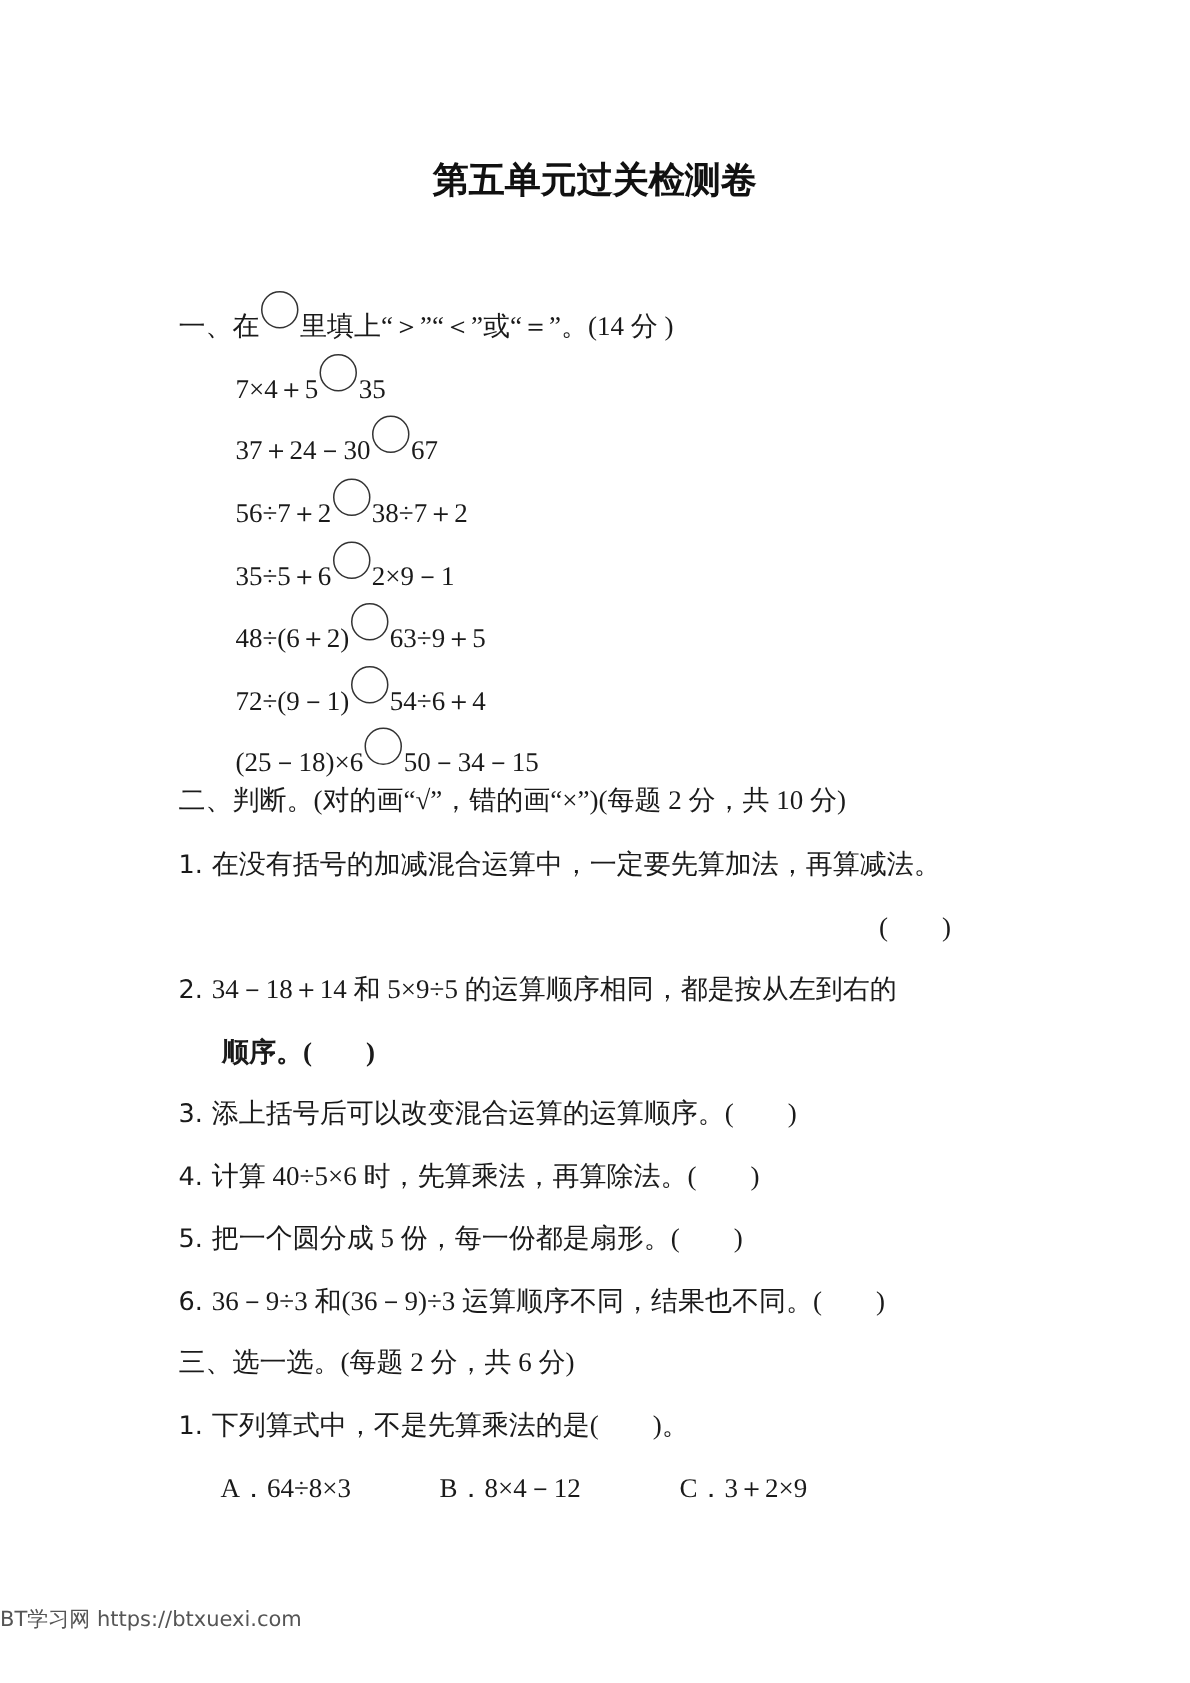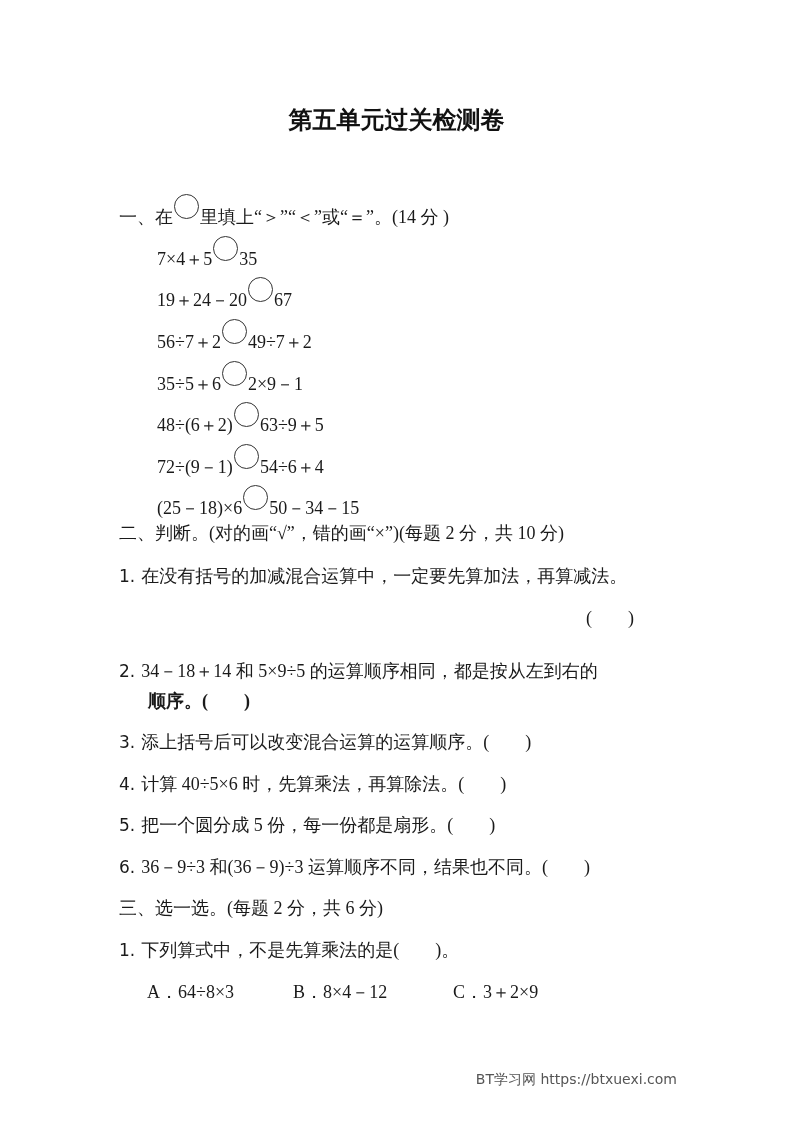--- a/index.html
+++ b/index.html
@@ -24,41 +24,41 @@
     .circle {
       display: inline-block; width: 25px; height: 25px; border: 1px solid #333;
       border-radius: 50%; vertical-align: 4px; margin: 0 1px; box-sizing: border-box;
       background: #fff;
     }
     .options { left: 147px; }
     .opt { display: inline-block; }
     .opt-a { width: 146px; }
     .opt-b { width: 160px; }
     .footer {
-      position: absolute; top: 1071px; left: 0; width: 677px; text-align: right;
+      position: absolute; top: 1071px; left: 0; width: 677px; text-align: left;
       font-family: "DejaVu Sans", "Liberation Sans", sans-serif; font-size: 14px; color: #555;
     }
   </style>
 </head>
 <body>
 
 <div class="page-title">第五单元过关检测卷</div>
 
 <div class="line sec" style="top:194px;">
   <span>一、在</span><span class="circle"></span><span>里填上“＞”“＜”或“＝”。(14 分 )</span>
 </div>
 
 <div class="line expr" style="top:236px;">
   <span>7×4＋5</span><span class="circle"></span><span>35</span>
 </div>
 <div class="line expr" style="top:277px;">
-  <span>19＋24－20</span><span class="circle"></span><span>67</span>
+  <span>37＋24－30</span><span class="circle"></span><span>67</span>
 </div>
 <div class="line expr" style="top:319px;">
-  <span>56÷7＋2</span><span class="circle"></span><span>49÷7＋2</span>
+  <span>56÷7＋2</span><span class="circle"></span><span>38÷7＋2</span>
 </div>
 <div class="line expr" style="top:361px;font-family:Liberation Serif, serif;">
   <span>35÷5＋6</span><span class="circle"></span><span>2×9－1</span>
 </div>
 <div class="line expr" style="top:402px;text-align:right;">
   <span>48÷(6＋2)</span><span class="circle"></span><span>63÷9＋5</span>
 </div>
 <div class="line expr" style="top:444px;">
   <span>72÷(9－1)</span><span class="circle"></span><span>54÷6＋4</span>
 </div>
@@ -66,21 +66,21 @@
   <span>(25－18)×6</span><span class="circle"></span><span>50－34－15</span>
 </div>
 
 <div class="line sec" style="top:522px;">二、判断。(对的画“√”，错的画“×”)(每题 2 分，共 10 分)</div>
 
 <div class="line q" style="top:565px;">
   <span class="num">1.</span><span>在没有括号的加减混合运算中，一定要先算加法，再算减法。</span>
 </div>
 <div class="line" style="top:607px; left:586px;">(　　)</div>
 
-<div class="line q" style="top:648px;margin-top:12px;">
+<div class="line q" style="top:648px;">
   <span class="num">2.</span><span>34－18＋14 和 5×9÷5 的运算顺序相同，都是按从左到右的</span>
 </div>
 <div class="line indent" style="top:690px;font-weight:bold;">顺序。(　　)</div>
 
 <div class="line q" style="top:731px;">
   <span class="num">3.</span><span>添上括号后可以改变混合运算的运算顺序。(　　)</span>
 </div>
 <div class="line q" style="top:773px;">
   <span class="num">4.</span><span>计算 40÷5×6 时，先算乘法，再算除法。(　　)</span>
 </div>

